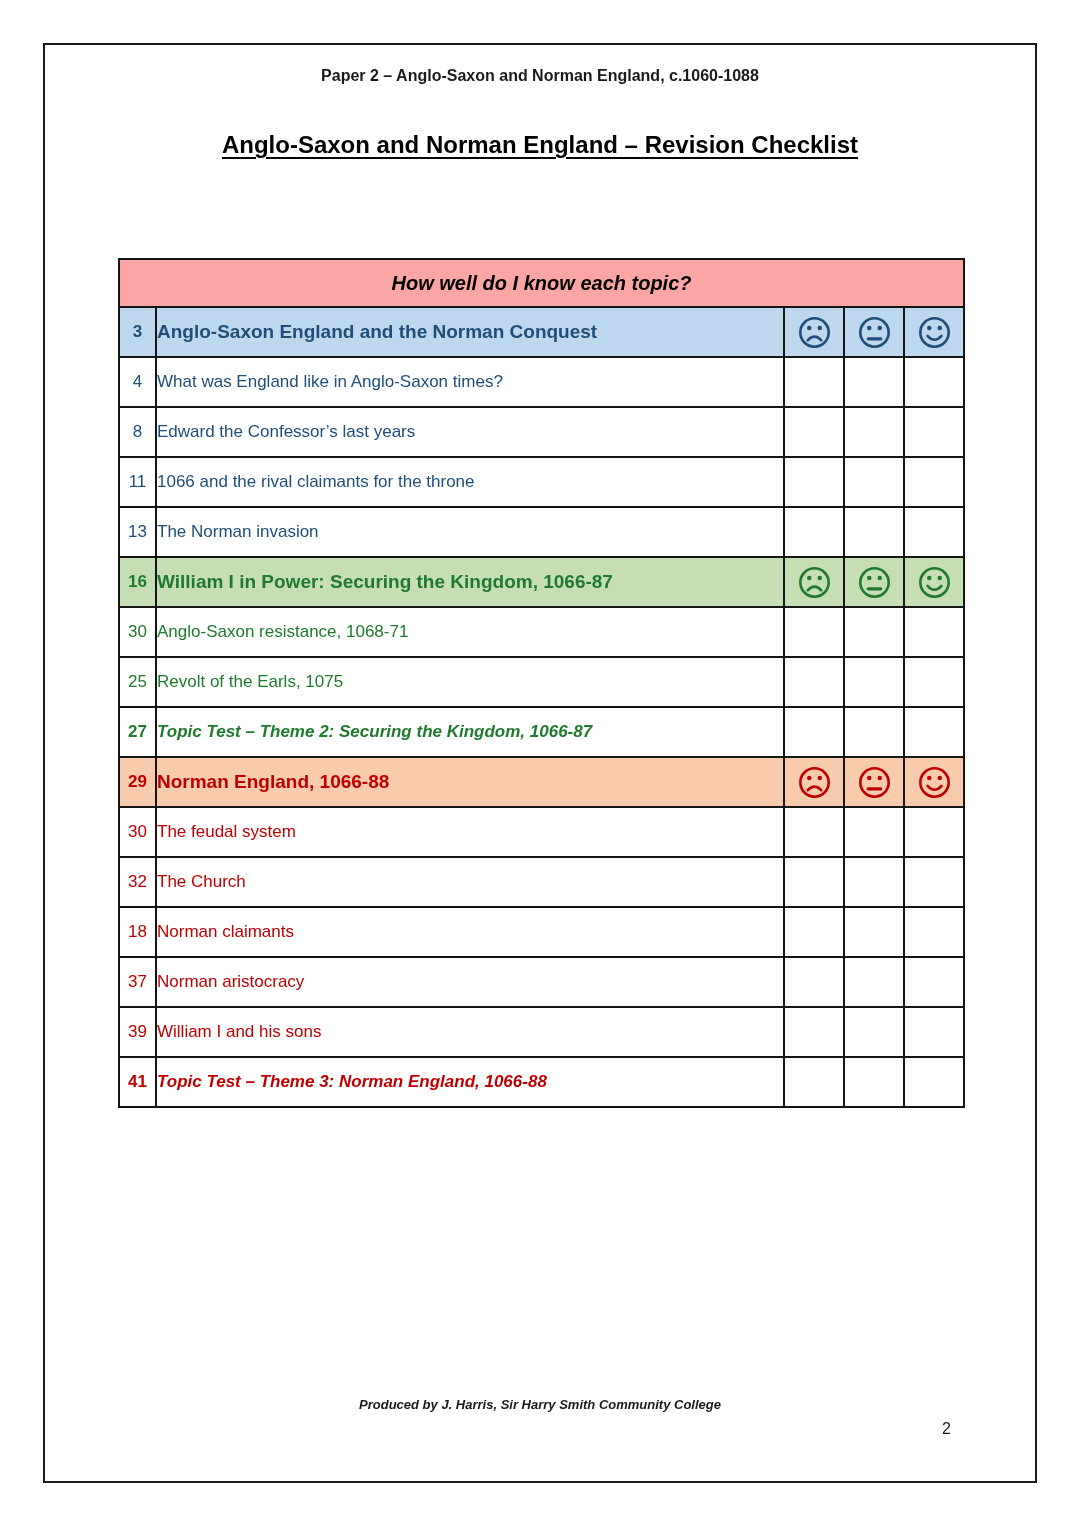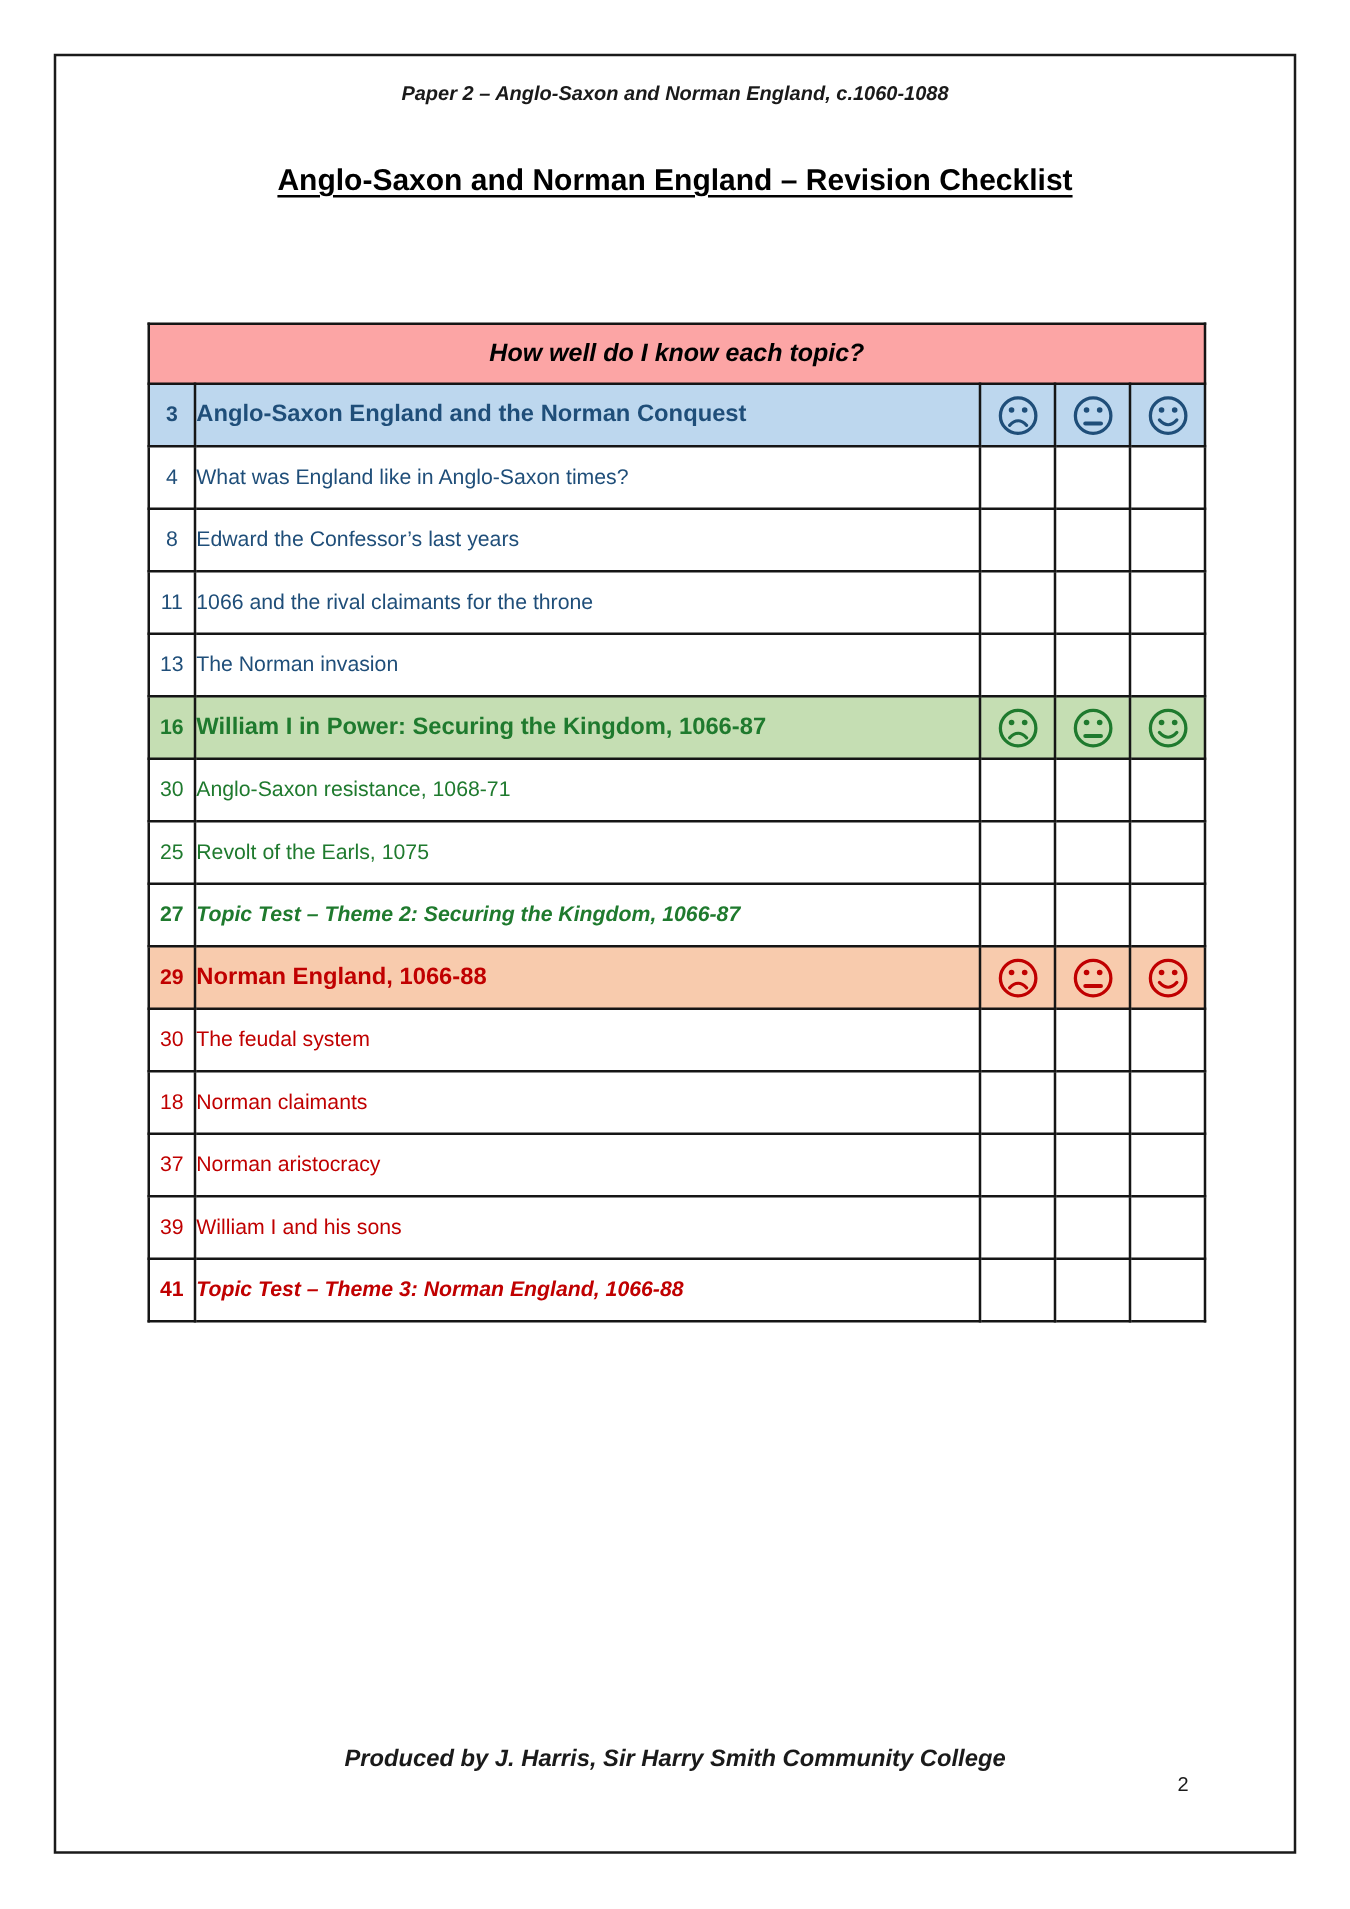--- a/index.html
+++ b/index.html
@@ -22,21 +22,20 @@
     box-sizing: border-box;
     border: 2px solid #1a1a1a;
   }
 
   .doc-header {
     position: absolute;
     top: 22px;
     left: 0;
     width: 100%;
     text-align: center;
-    font-style: italic;
     font-weight: 600;
     font-size: 16px;
     color: #1a1a1a;
   }
 
   .doc-title {
     position: absolute;
     top: 86px;
     left: 0;
     width: 100%;
@@ -111,21 +110,21 @@
   td.rate svg { display: inline-block; vertical-align: middle; }
 
   .doc-footer {
     position: absolute;
     top: 1352px;
     left: 0;
     width: 100%;
     text-align: center;
     font-style: italic;
     font-weight: 600;
-    font-size: 19px;
+    font-size: 13px;
     color: #1a1a1a;
   }
 
   .page-number {
     position: absolute;
     top: 1375px;
     right: 84px;
     font-size: 16px;
     color: #1a1a1a;
   }
@@ -270,20 +269,27 @@
                 </svg></span></td>
           </tr>
           <tr class="row theme-red type-topic">
             <td class="num">30</td>
             <td class="topic">The feudal system</td>
             <td class="rate"></td>
             <td class="rate"></td>
             <td class="rate"></td>
           </tr>
           <tr class="row theme-red type-topic">
+            <td class="num">32</td>
+            <td class="topic">The Church</td>
+            <td class="rate"></td>
+            <td class="rate"></td>
+            <td class="rate"></td>
+          </tr>
+          <tr class="row theme-red type-topic">
             <td class="num">18</td>
             <td class="topic">Norman claimants</td>
             <td class="rate"></td>
             <td class="rate"></td>
             <td class="rate"></td>
           </tr>
           <tr class="row theme-red type-topic">
             <td class="num">37</td>
             <td class="topic">Norman aristocracy</td>
             <td class="rate"></td>

